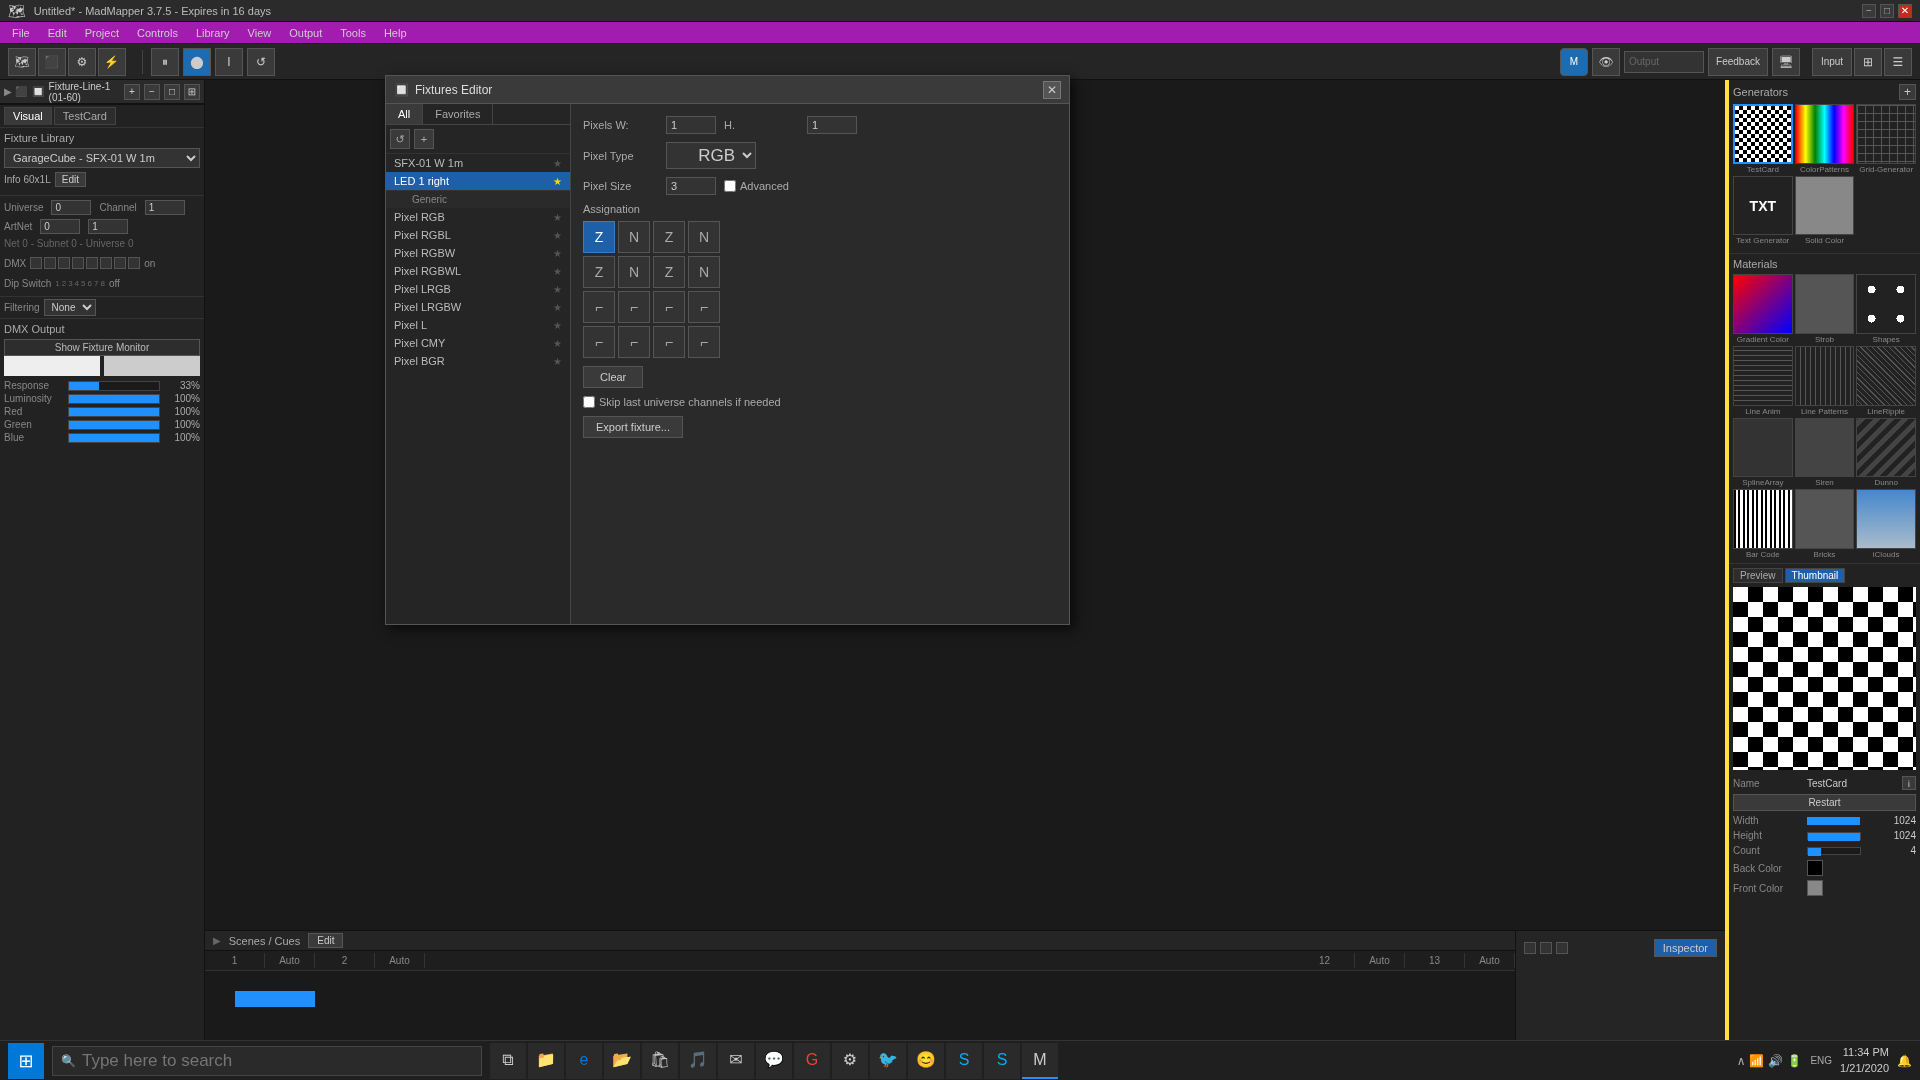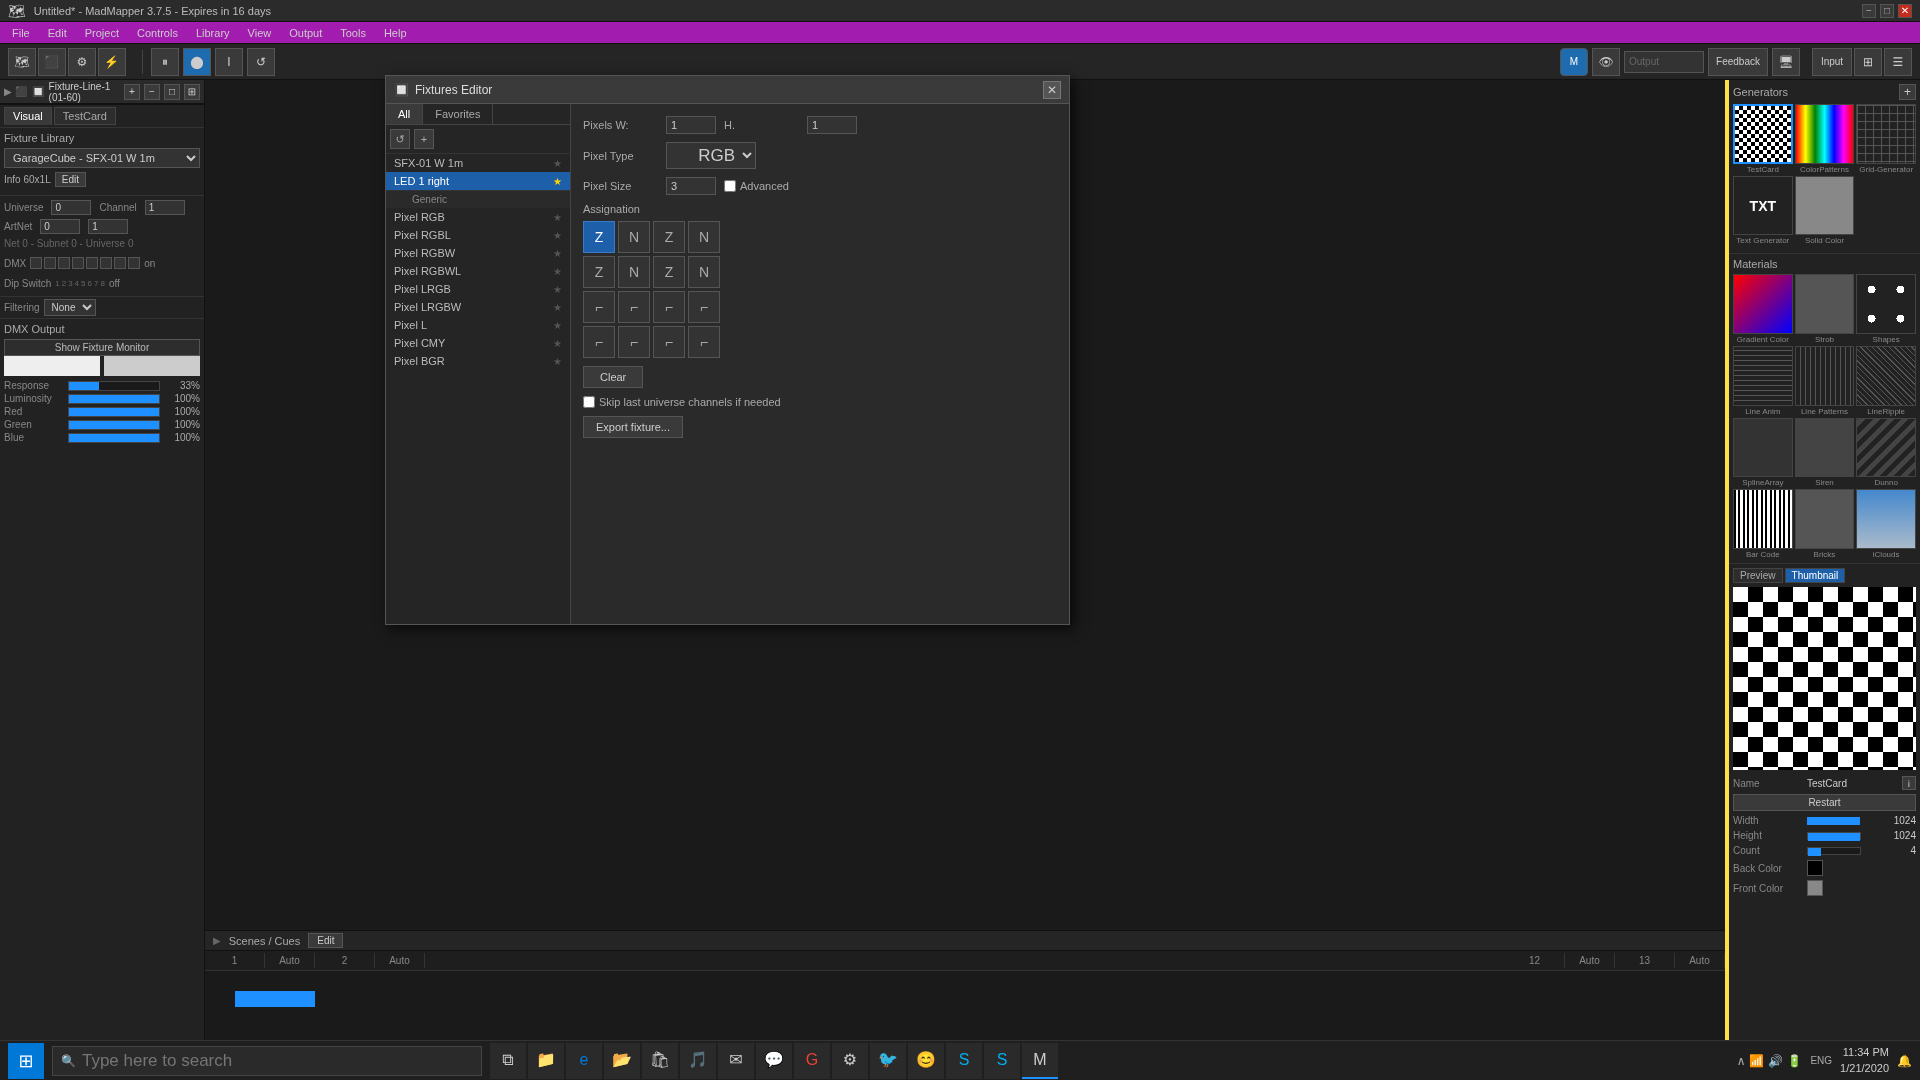--- a/index.html
+++ b/index.html
@@ -1009,20 +1009,29 @@
           <div class="scene-num-col">12</div>
           <div class="scene-type-col">Auto</div>
           <div class="scene-num-col">13</div>
           <div class="scene-type-col">Auto</div>
         </div>
         <div class="scene-timeline" style="flex:1;background:#1a1a1a;position:relative;">
           <div class="timeline-bar" style="position:absolute;height:16px;background:#1e90ff;top:20px;left:30px;width:80px;"></div>
         </div>
       </div>
 
+      <div id="inspector-bar" style="width:210px;background:#252525;border-left:1px solid #111;padding:4px;">
+        <div class="bottom-inspector">
+          <div class="toggle-small"></div>
+          <div class="toggle-small"></div>
+          <div class="toggle-small"></div>
+          <div style="flex:1;"></div>
+          <button class="inspector-btn active">Inspector</button>
+        </div>
+      </div>
     </div>
   </div>
 
   <div id="right-panel">
 
     <div id="generators-section">
       <div class="panel-section-title">
         <span>Generators</span>
         <button style="background:#3a3a3a;border:1px solid #555;color:#ccc;cursor:pointer;padding:0 4px;font-size:12px;">+</button>
       </div>

